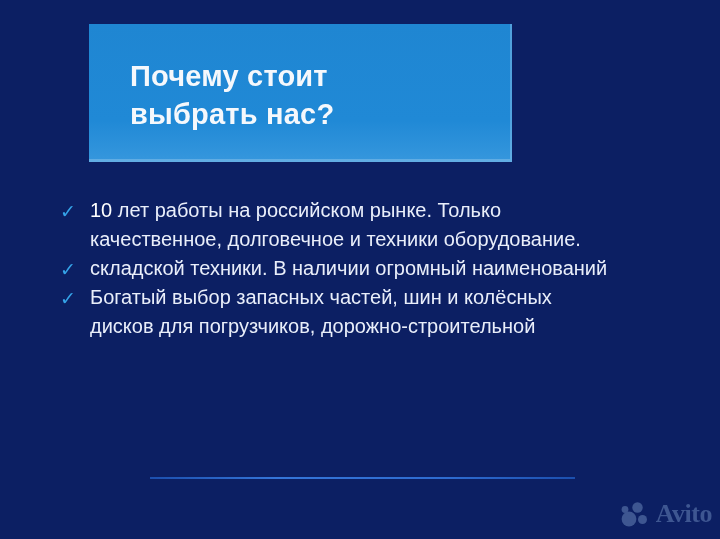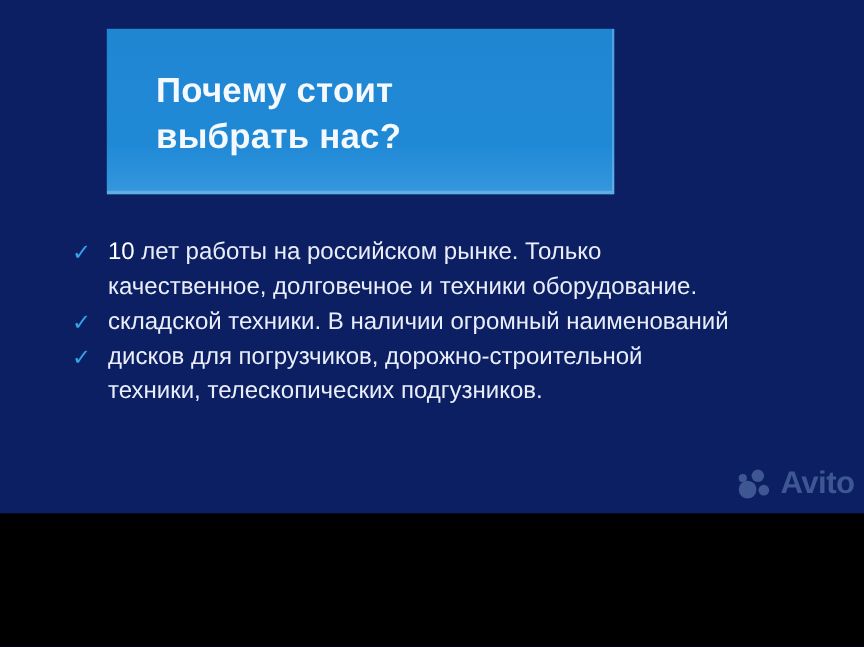--- a/index.html
+++ b/index.html
@@ -1,19 +1,19 @@
 <!DOCTYPE html>
 <html><head>
 <meta charset="utf-8">
 <style>
   html, body { margin: 0; padding: 0; background: #000; }
   .slide {
     position: relative;
     width: 720px;
-    height: 428px;
+    height: 539px;
     background: #0c1f63;
     overflow: hidden;
     font-family: "Liberation Sans", "DejaVu Sans", sans-serif;
   }
   .header-box {
     position: absolute;
     left: 89px;
     top: 24px;
     width: 423px;
     height: 138px;
@@ -62,20 +62,21 @@
     height: 2px;
     background: linear-gradient(90deg, #1c4fae 0%, #3575d8 30%, #2e6bd0 70%, #1c4fae 100%);
   }
   .avito {
     position: absolute;
     right: 8px;
     bottom: 10px;
     display: flex;
     align-items: center;
     gap: 7px;
+    font-family: Liberation Serif, serif;
   }
   .avito-mark { width: 30px; height: 30px; display: block; }
   .avito-mark circle { fill: #3e5691; }
   .wordmark {
     color: #3e5691;
     font-size: 26px;
     font-weight: 700;
     letter-spacing: -0.5px;
   }
 </style>
@@ -99,22 +100,22 @@
       <div class="line">качественное, долговечное и техники оборудование.</div>
     </div>
 
     <div class="bullet">
       <span class="check">✓</span>
       <div class="line">складской техники. В наличии огромный наименований</div>
     </div>
 
     <div class="bullet">
       <span class="check">✓</span>
+      <div class="line">Богатый выбор запасных частей, шин и колёсных</div>
       <div class="line">дисков для погрузчиков, дорожно-строительной</div>
-      <div class="line">техники, телескопических подгузников.</div>
     </div>
 
   </div>
 
   <div class="divider"></div>
 
   <div class="avito">
     <svg class="avito-mark" viewBox="0 0 30 30" aria-hidden="true">
       <circle cx="6" cy="10.5" r="3.4"></circle>
       <circle cx="18.5" cy="8.5" r="5.2"></circle>

